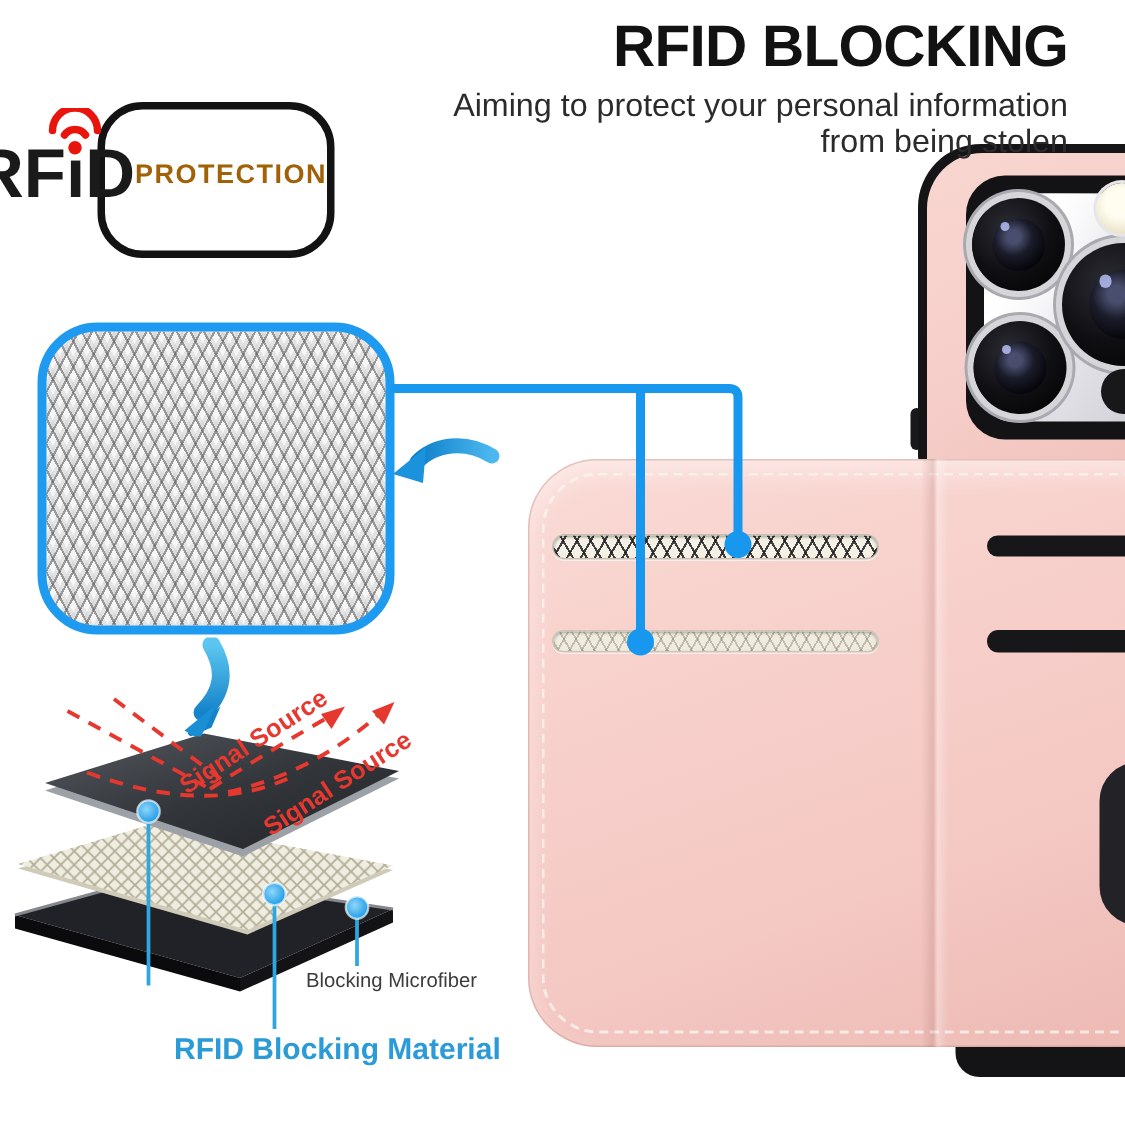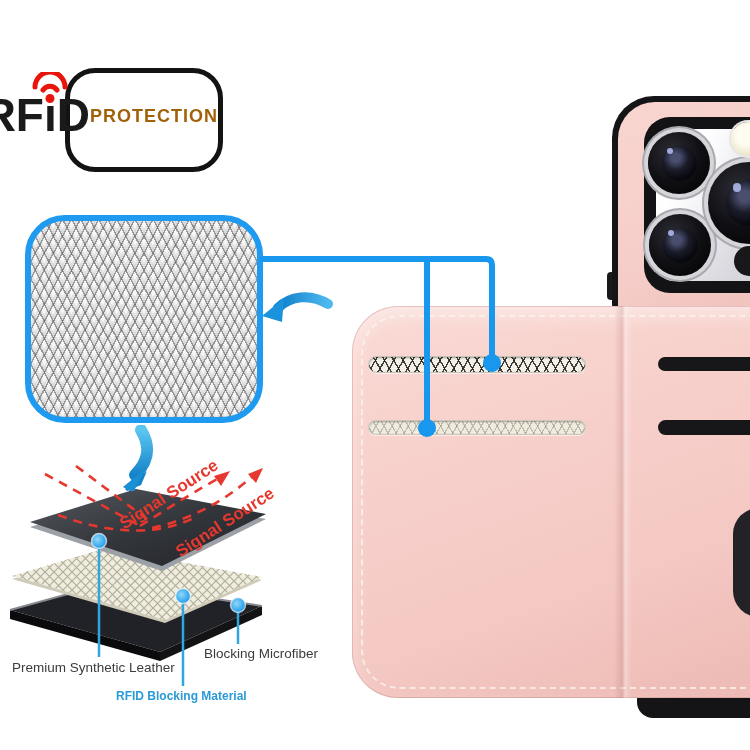--- a/index.html
+++ b/index.html
@@ -110,27 +110,34 @@
   
   .overlay{position:absolute;left:0;top:0;z-index:6;pointer-events:none;}
   
   .arrow-left-svg{position:absolute;left:258px;top:290px;z-index:6;}
   .arrow-down-svg{position:absolute;left:103px;top:425px;z-index:6;}
   
   .layers-svg{position:absolute;left:0;top:455px;z-index:4;}
   .layer-label{position:absolute;z-index:5;white-space:nowrap;}
   .label-premium{left:12px;top:660px;font-size:13.5px;color:#3c3c3c;}
   .label-imitated{left:204px;top:646px;font-size:13.5px;color:#3c3c3c;}
-  .label-rfid-material{left:116px;top:689px;font-size:12px;font-weight:600;color:#2b9bd7;}
+  .label-rfid-material{left:116px;top:689px;font-size:20px;font-weight:600;color:#2b9bd7;}
 </style>
 </head>
 <body>
 
 <div class="canvas">
 
+  <div class="header">
+    <div class="title">RFID BLOCKING</div>
+    <div class="subtitle">
+      <div>Aiming to protect your personal information</div>
+      <div>from being stolen</div>
+    </div>
+  </div>
 
   <div class="badge">
     <div class="badge-word">
       <span>RF</span>
         <span class="badge-i"><span>ı</span><span class="i-dot"></span><svg class="wifi" width="40" height="22" viewBox="0 0 40 22">
             <path d="M5,15 A15,15 0 0 1 35,15" fill="none" stroke="#e8150d" stroke-width="5" stroke-linecap="round"></path>
             <path d="M13,18 A8.5,8.5 0 0 1 27,18" fill="none" stroke="#e8150d" stroke-width="5" stroke-linecap="round"></path>
           </svg></span>
         <span>D</span>
     </div>
@@ -235,17 +242,16 @@
     <g stroke="#2ea6e2" stroke-width="2.5">
       <path d="M99,88 V202"></path>
       <path d="M183,143 V231"></path>
       <path d="M238,151 V189"></path>
     </g>
     <circle cx="99" cy="86" r="7.5" fill="url(#dotGrad)" stroke="rgba(255,255,255,.65)" stroke-width="1.5"></circle>
     <circle cx="183" cy="141" r="7.5" fill="url(#dotGrad)" stroke="rgba(255,255,255,.65)" stroke-width="1.5"></circle>
     <circle cx="238" cy="150" r="7.5" fill="url(#dotGrad)" stroke="rgba(255,255,255,.65)" stroke-width="1.5"></circle>
   </svg>
 
-  <div class="layer-label label-premium">Premium Synthetic Leather</div>
   <div class="layer-label label-imitated">Blocking Microfiber</div>
   <div class="layer-label label-rfid-material">RFID Blocking Material</div>
 
 </div>
 
 </body></html>

